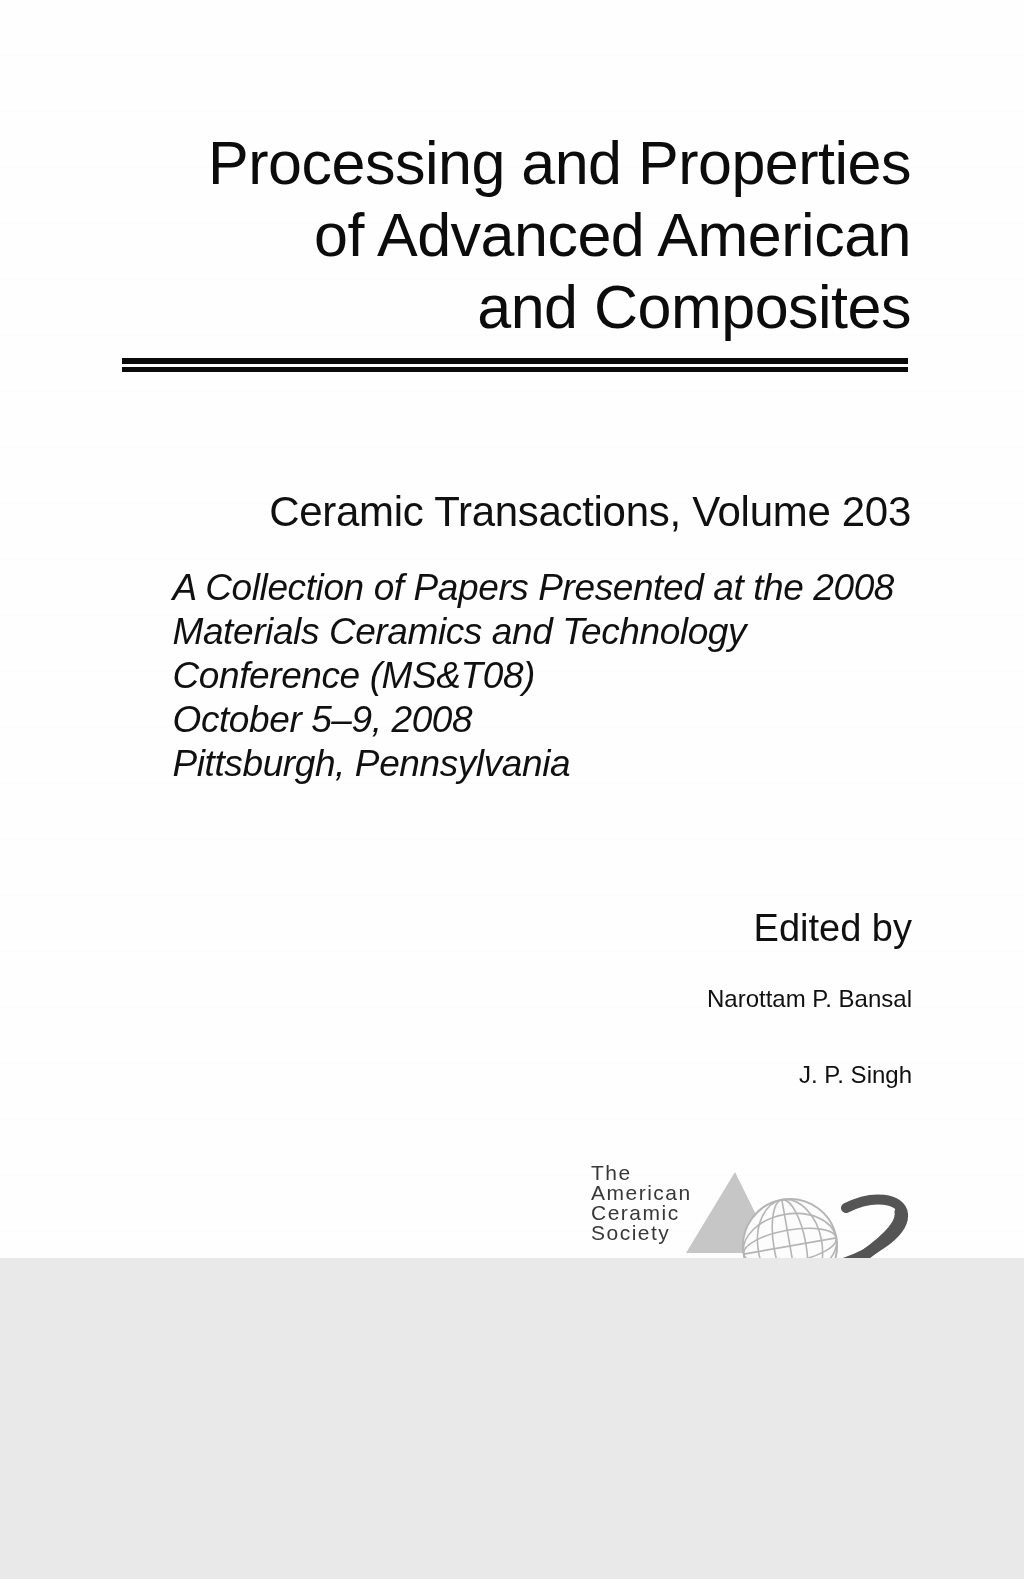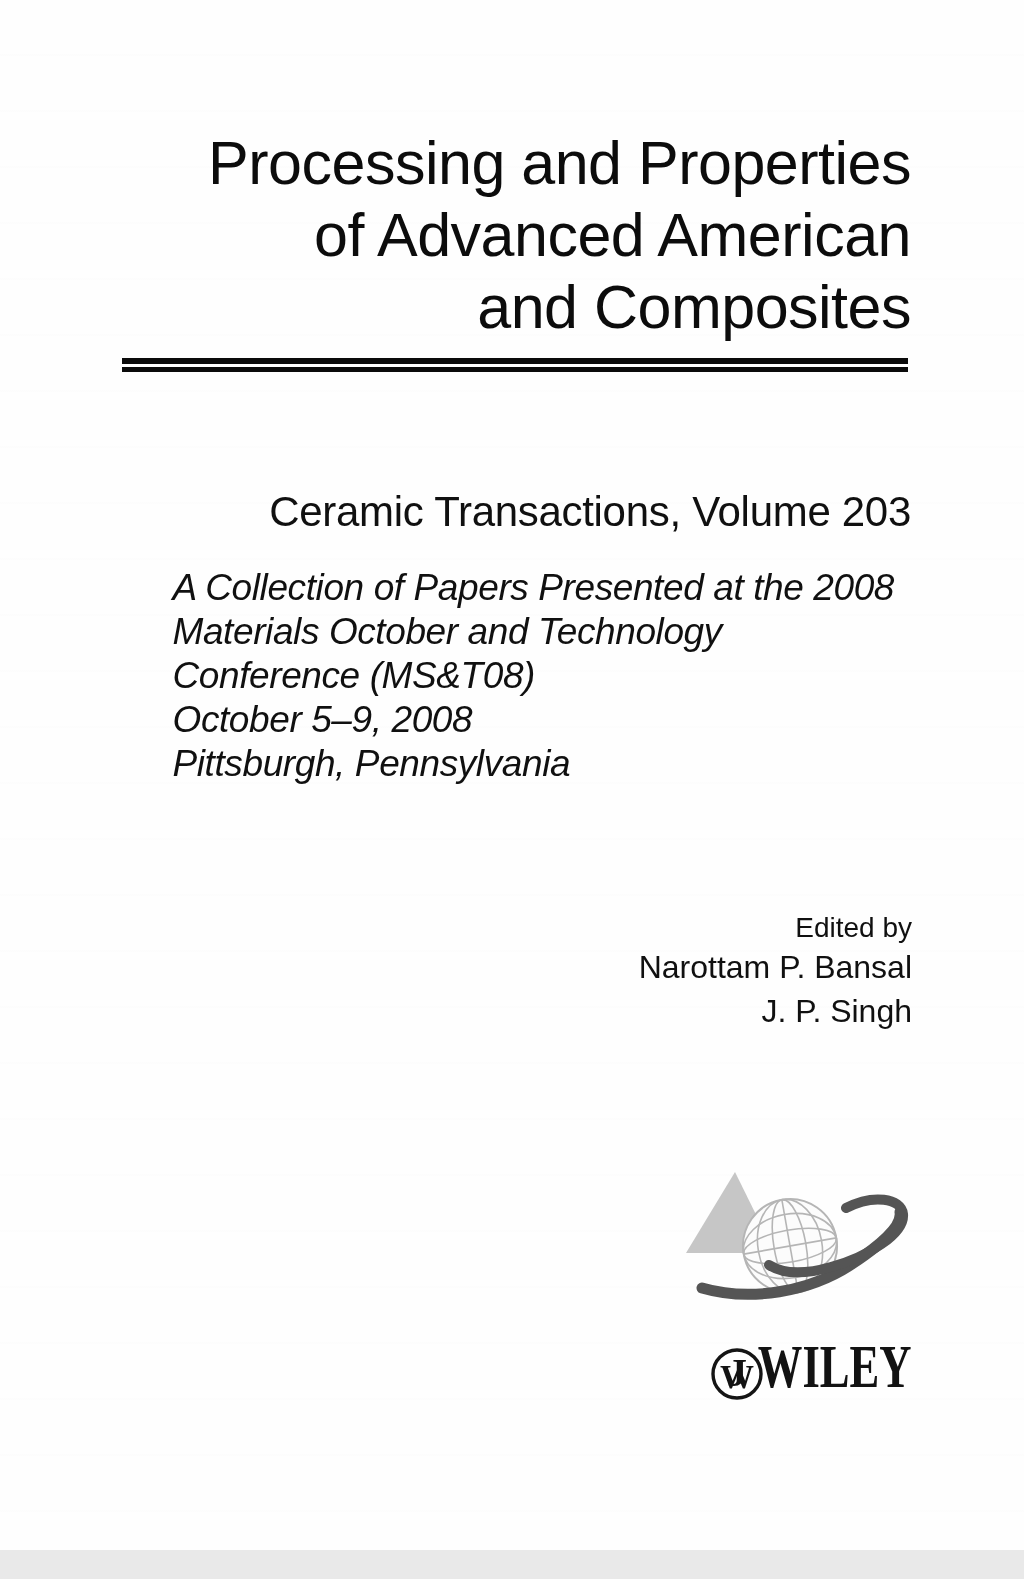--- a/index.html
+++ b/index.html
@@ -1,17 +1,17 @@
 <!DOCTYPE html>
 <html><head>
 <meta charset="utf-8">
 <style>
   html,body{margin:0;padding:0;background:#e9e9e9;}
   .page{
-    position:relative;width:1024px;height:1550px;overflow:hidden;
+    position:relative;width:1024px;height:1258px;overflow:hidden;
     background:#fefefe;
     background-image:repeating-linear-gradient(180deg,#fefefe 0px,#fefefe 54px,#fbfbfb 55px,#fefefe 56px);
     font-family:"Liberation Sans",sans-serif;color:#0f0f0f;
   }
   .title{
     position:absolute;top:127px;right:113px;text-align:right;
     font-size:61px;line-height:72px;letter-spacing:-0.5px;color:#0c0c0c;white-space:nowrap;
   }
   .rule{
     position:absolute;left:122px;top:358px;width:786px;height:14px;box-sizing:border-box;
@@ -19,22 +19,22 @@
   }
   .series{
     position:absolute;top:489px;right:113px;font-size:42px;line-height:46px;
     letter-spacing:-0.3px;white-space:nowrap;color:#101010;text-align:center;
   }
   .subtitle{
     position:absolute;top:566px;right:130px;font-style:italic;
     font-size:37px;line-height:44px;letter-spacing:-0.4px;white-space:nowrap;color:#101010;
   }
   .editors{position:absolute;top:911px;right:112px;text-align:right;color:#101010;}
-  .editors .label{font-size:28px;line-height:34px;}
-  .editors .name{font-size:32px;line-height:44px;white-space:nowrap;}
+  .editors .label{font-size:38px;line-height:34px;}
+  .editors .name{font-size:24px;line-height:44px;white-space:nowrap;margin-top:32px;}
   .acers{position:absolute;left:585px;top:1150px;width:340px;height:170px;}
   .acers svg{position:absolute;left:0;top:0;}
   .acers-text{
     position:absolute;left:6px;top:13px;font-size:21px;line-height:20px;
     letter-spacing:1.5px;color:#383838;white-space:nowrap;
   }
   .wiley-emblem{position:absolute;left:708px;top:1346px;width:58px;height:56px;}
   .wiley-monogram-text{font-family:"Liberation Serif",serif;font-weight:bold;fill:#121212;}
   .wordmark{
     position:absolute;top:1337px;right:112px;font-family:"Liberation Serif",serif;
@@ -57,21 +57,21 @@
     <div>of Advanced American</div>
     <div>and Composites</div>
   </div>
 
   <div class="rule"></div>
 
   <div class="series">Ceramic Transactions, Volume 203</div>
 
   <div class="subtitle">
     <div>A Collection of Papers Presented at the 2008</div>
-    <div>Materials October and Technology</div>
+    <div>Materials Ceramics and Technology</div>
     <div>Conference (MS&amp;T08)</div>
     <div>October 5–9, 2008</div>
     <div>Pittsburgh, Pennsylvania</div>
   </div>
 
   <div class="editors">
     <div class="label">Edited by</div>
     <div class="name">Narottam P. Bansal</div>
     <div class="name">J. P. Singh</div>
   </div>
@@ -86,20 +86,26 @@
         <ellipse cx="205" cy="96" rx="47" ry="16" fill="none" stroke="#b5b5b5" stroke-width="1.6"></ellipse>
         <ellipse cx="205" cy="96" rx="47" ry="32" fill="none" stroke="#b5b5b5" stroke-width="1.6"></ellipse>
         <line x1="158" y1="96" x2="252" y2="96" stroke="#b5b5b5" stroke-width="1.6"></line>
         <line x1="205" y1="49" x2="205" y2="143" stroke="#b5b5b5" stroke-width="1.6"></line>
       </g>
       <g>
         <path d="M 117 138 C 165 152, 225 142, 267 114 C 303 90, 317 74, 315 62" fill="none" stroke="#555555" stroke-width="11" stroke-linecap="round"></path>
         <path d="M 261 58 C 288 44, 316 48, 318 64 C 320 84, 282 107, 246 117 C 218 125, 198 124, 184 115" fill="none" stroke="#555555" stroke-width="10" stroke-linecap="round"></path>
       </g>
     </svg>
+    <div class="acers-text">
+      <div>The</div>
+      <div>American</div>
+      <div>Ceramic</div>
+      <div>Society</div>
+    </div>
   </div>
 
   <div class="wiley-emblem">
     <svg width="58" height="56" viewBox="0 0 58 56">
       <circle cx="29" cy="28" r="24" fill="none" stroke="#141414" stroke-width="3.4"></circle>
       <text x="29" y="42" text-anchor="middle" font-size="34" class="wiley-monogram-text">W</text>
       <text x="29" y="40" text-anchor="middle" font-size="40" class="wiley-monogram-text">J</text>
     </svg>
   </div>
 

